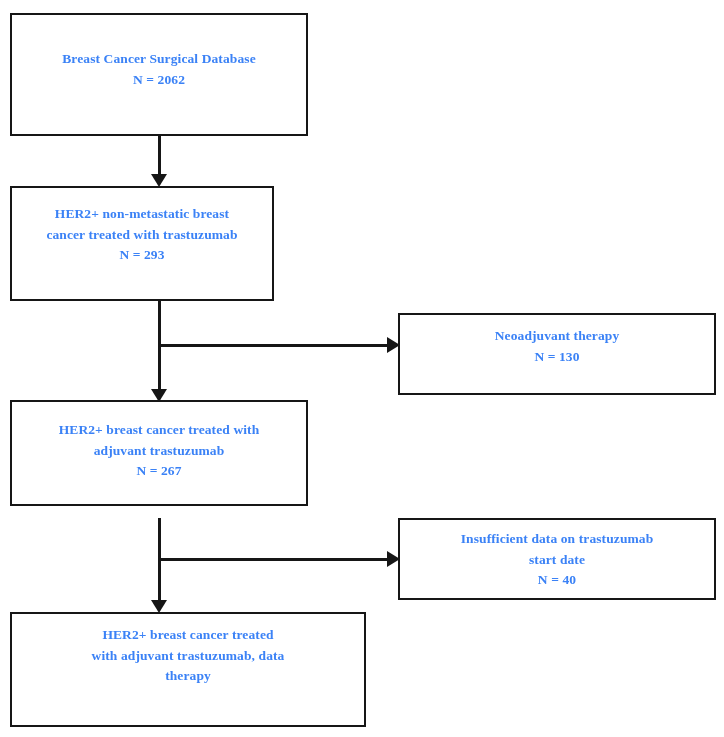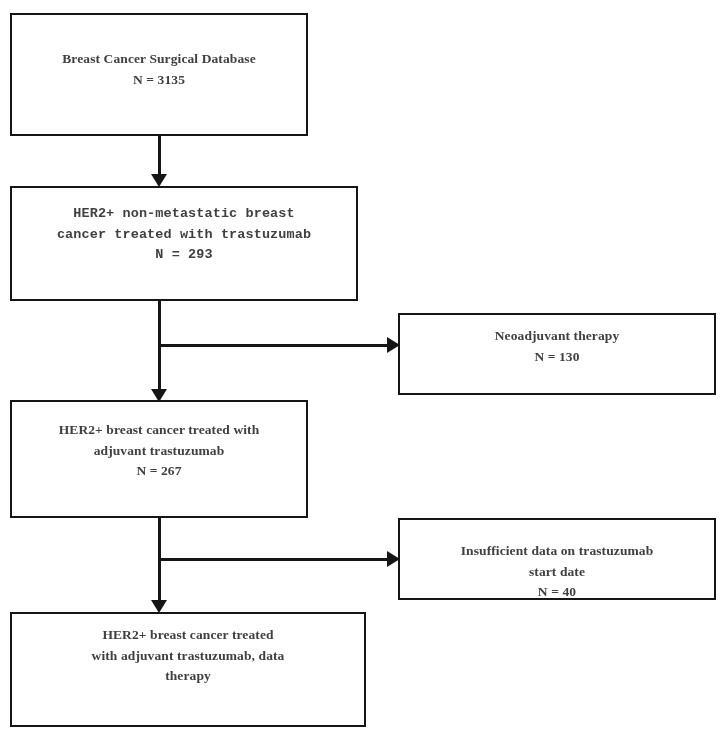--- a/index.html
+++ b/index.html
@@ -25,51 +25,51 @@
     border: 2.5px solid #161616;
     background: #ffffff;
     display: flex;
     flex-direction: column;
     align-items: center;
     text-align: center;
     font-weight: bold;
     font-size: 13.5px;
     line-height: 20.5px;
     letter-spacing: 0.1px;
-    color: #404040;
+    color: #3b82f6;
   }
   .node .lines {
     width: 100%;
     padding: 0 10px;
     box-sizing: border-box;
   }
   .node .line {
     display: block;
     white-space: nowrap;
   }
 
   
   #node-database   { left: 10px;  top: 13px;  width: 298px; height: 123px; }
   #node-database .lines   { margin-top: 34px; }
 
-  #node-her2-trast { left: 10px;  top: 186px; width: 348px; height: 115px; font-family: Liberation Mono, monospace; }
+  #node-her2-trast { left: 10px;  top: 186px; width: 264px; height: 115px; }
   #node-her2-trast .lines { margin-top: 16px; }
 
-  #node-adjuvant   { left: 10px;  top: 400px; width: 298px; height: 118px; }
+  #node-adjuvant   { left: 10px;  top: 400px; width: 298px; height: 106px; }
   #node-adjuvant .lines   { margin-top: 18px; }
 
   #node-complete   { left: 10px;  top: 612px; width: 356px; height: 115px; }
   #node-complete .lines   { margin-top: 11px; }
 
   
   #node-neoadjuvant { left: 398px; top: 313px; width: 318px; height: 82px; }
   #node-neoadjuvant .lines { margin-top: 11px; }
 
   #node-insufficient { left: 398px; top: 518px; width: 318px; height: 82px; }
-  #node-insufficient .lines { margin-top: 21px; }
+  #node-insufficient .lines { margin-top: 9px; }
 
   
   .conn {
     position: absolute;
   }
   .vline {
     background: #161616;
     width: 3px;
   }
   .hline {
@@ -110,21 +110,21 @@
   #branch2-arrow { left: 387px; top: 551px; }
 </style>
 </head>
 <body>
 
 <div id="canvas">
 
   <div class="node" id="node-database">
     <div class="lines">
       <span class="line">Breast Cancer Surgical Database</span>
-      <span class="line">N = 3135</span>
+      <span class="line">N = 2062</span>
     </div>
   </div>
 
   <div class="conn vline" id="conn1-line"></div>
   <div class="arrow-down" id="conn1-arrow"></div>
 
   <div class="node" id="node-her2-trast">
     <div class="lines">
       <span class="line">HER2+ non-metastatic breast</span>
       <span class="line">cancer treated with trastuzumab</span>

